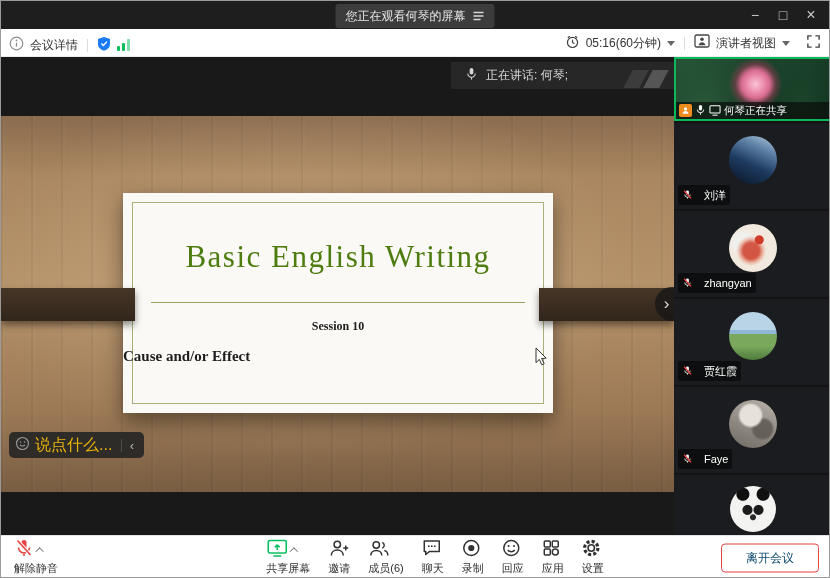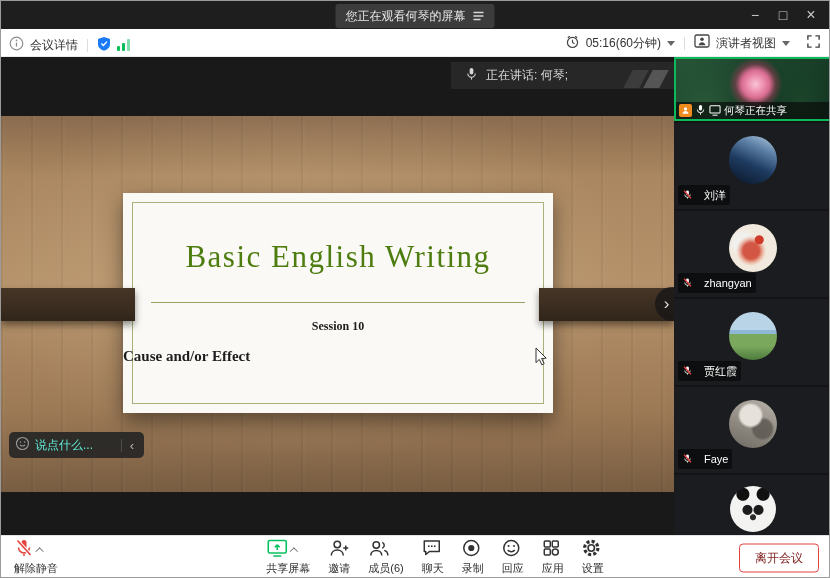--- a/index.html
+++ b/index.html
@@ -55,21 +55,21 @@
     background:linear-gradient(180deg,#463627,#31251a); box-shadow:0 4px 7px rgba(0,0,0,0.45); }
   .ribbon.left { left:0; width:134px; }
   .ribbon.right { left:538px; width:135px; }
 
   .next-btn { position:absolute; right:0; top:230px; width:19px; height:34px; z-index:4;
     background:rgba(22,22,22,0.78); border-radius:17px 0 0 17px; color:#ddd; font-size:17px;
     display:flex; align-items:center; justify-content:center; padding-left:4px; }
 
   .chat-bubble { position:absolute; left:8px; top:375px; width:135px; height:26px; z-index:4;
     background:rgba(38,38,38,0.92); border-radius:5px; display:flex; align-items:center; padding:0 6px; }
-  .chat-bubble .ph { flex:1; margin-left:5px; color:#5eead4; font-size:12px; white-space:nowrap; overflow:hidden; }
+  .chat-bubble .ph { flex:1; margin-left:5px; color:#eab308; font-size:16px; white-space:nowrap; overflow:hidden; }
   .chat-bubble .div { width:1px; height:13px; background:#4d4d4d; margin:0 4px; }
   .chat-bubble .arr { color:#b8b8b8; font-size:13px; width:12px; text-align:center; }
 
   .cursor { position:absolute; left:534px; top:290px; z-index:5; }
 
   
   .sidebar { position:absolute; top:56px; left:673px; width:157px; height:478px; background:#141414;
     display:flex; flex-direction:column; gap:2px; }
   .tile { position:relative; background:#1a1c1f; overflow:hidden; flex:none; }
   .tile.t1 { height:64px; border:2px solid #0bb85a; }
@@ -114,22 +114,22 @@
 
   
   .bottombar { position:absolute; top:534px; left:0; right:0; height:44px; background:#fff; border-top:1px solid #e4e4e4; }
   .bb-left { position:absolute; left:4px; top:0; height:100%; display:flex; }
   .bb-center { position:absolute; left:50%; top:0; height:100%; transform:translateX(-50%); margin-left:20px; display:flex; }
   .tb-btn { display:flex; flex-direction:column; align-items:flex-start; justify-content:center; padding:0 9px; height:100%; }
   .tb-icon-row { display:flex; align-items:center; gap:4px; height:20px; }
   .tb-label { font-size:11px; color:#2e2e2e; margin-top:1px; white-space:nowrap; }
   .chev { width:6px; height:6px; border-left:1.4px solid #7a7a7a; border-top:1.4px solid #7a7a7a; transform:rotate(45deg) translateY(2px); }
   .leave-btn { position:absolute; right:10px; top:50%; transform:translateY(-50%);
-    border:1px solid #e64340; color:#7f1d1d; background:#fff; border-radius:4px;
-    font-size:12px; padding:5px 15px; white-space:nowrap; font-family:inherit; }
+    border:1px solid #e64340; color:#0c4a6e; background:#fff; border-radius:4px;
+    font-size:12px; padding:5px 24px; white-space:nowrap; font-family:inherit; }
 </style>
 </head>
 <body>
 
 <div class="window">
 
   <div class="titlebar">
     <div class="title-pill">
       <span class="t">您正在观看何琴的屏幕</span>
       <span>

